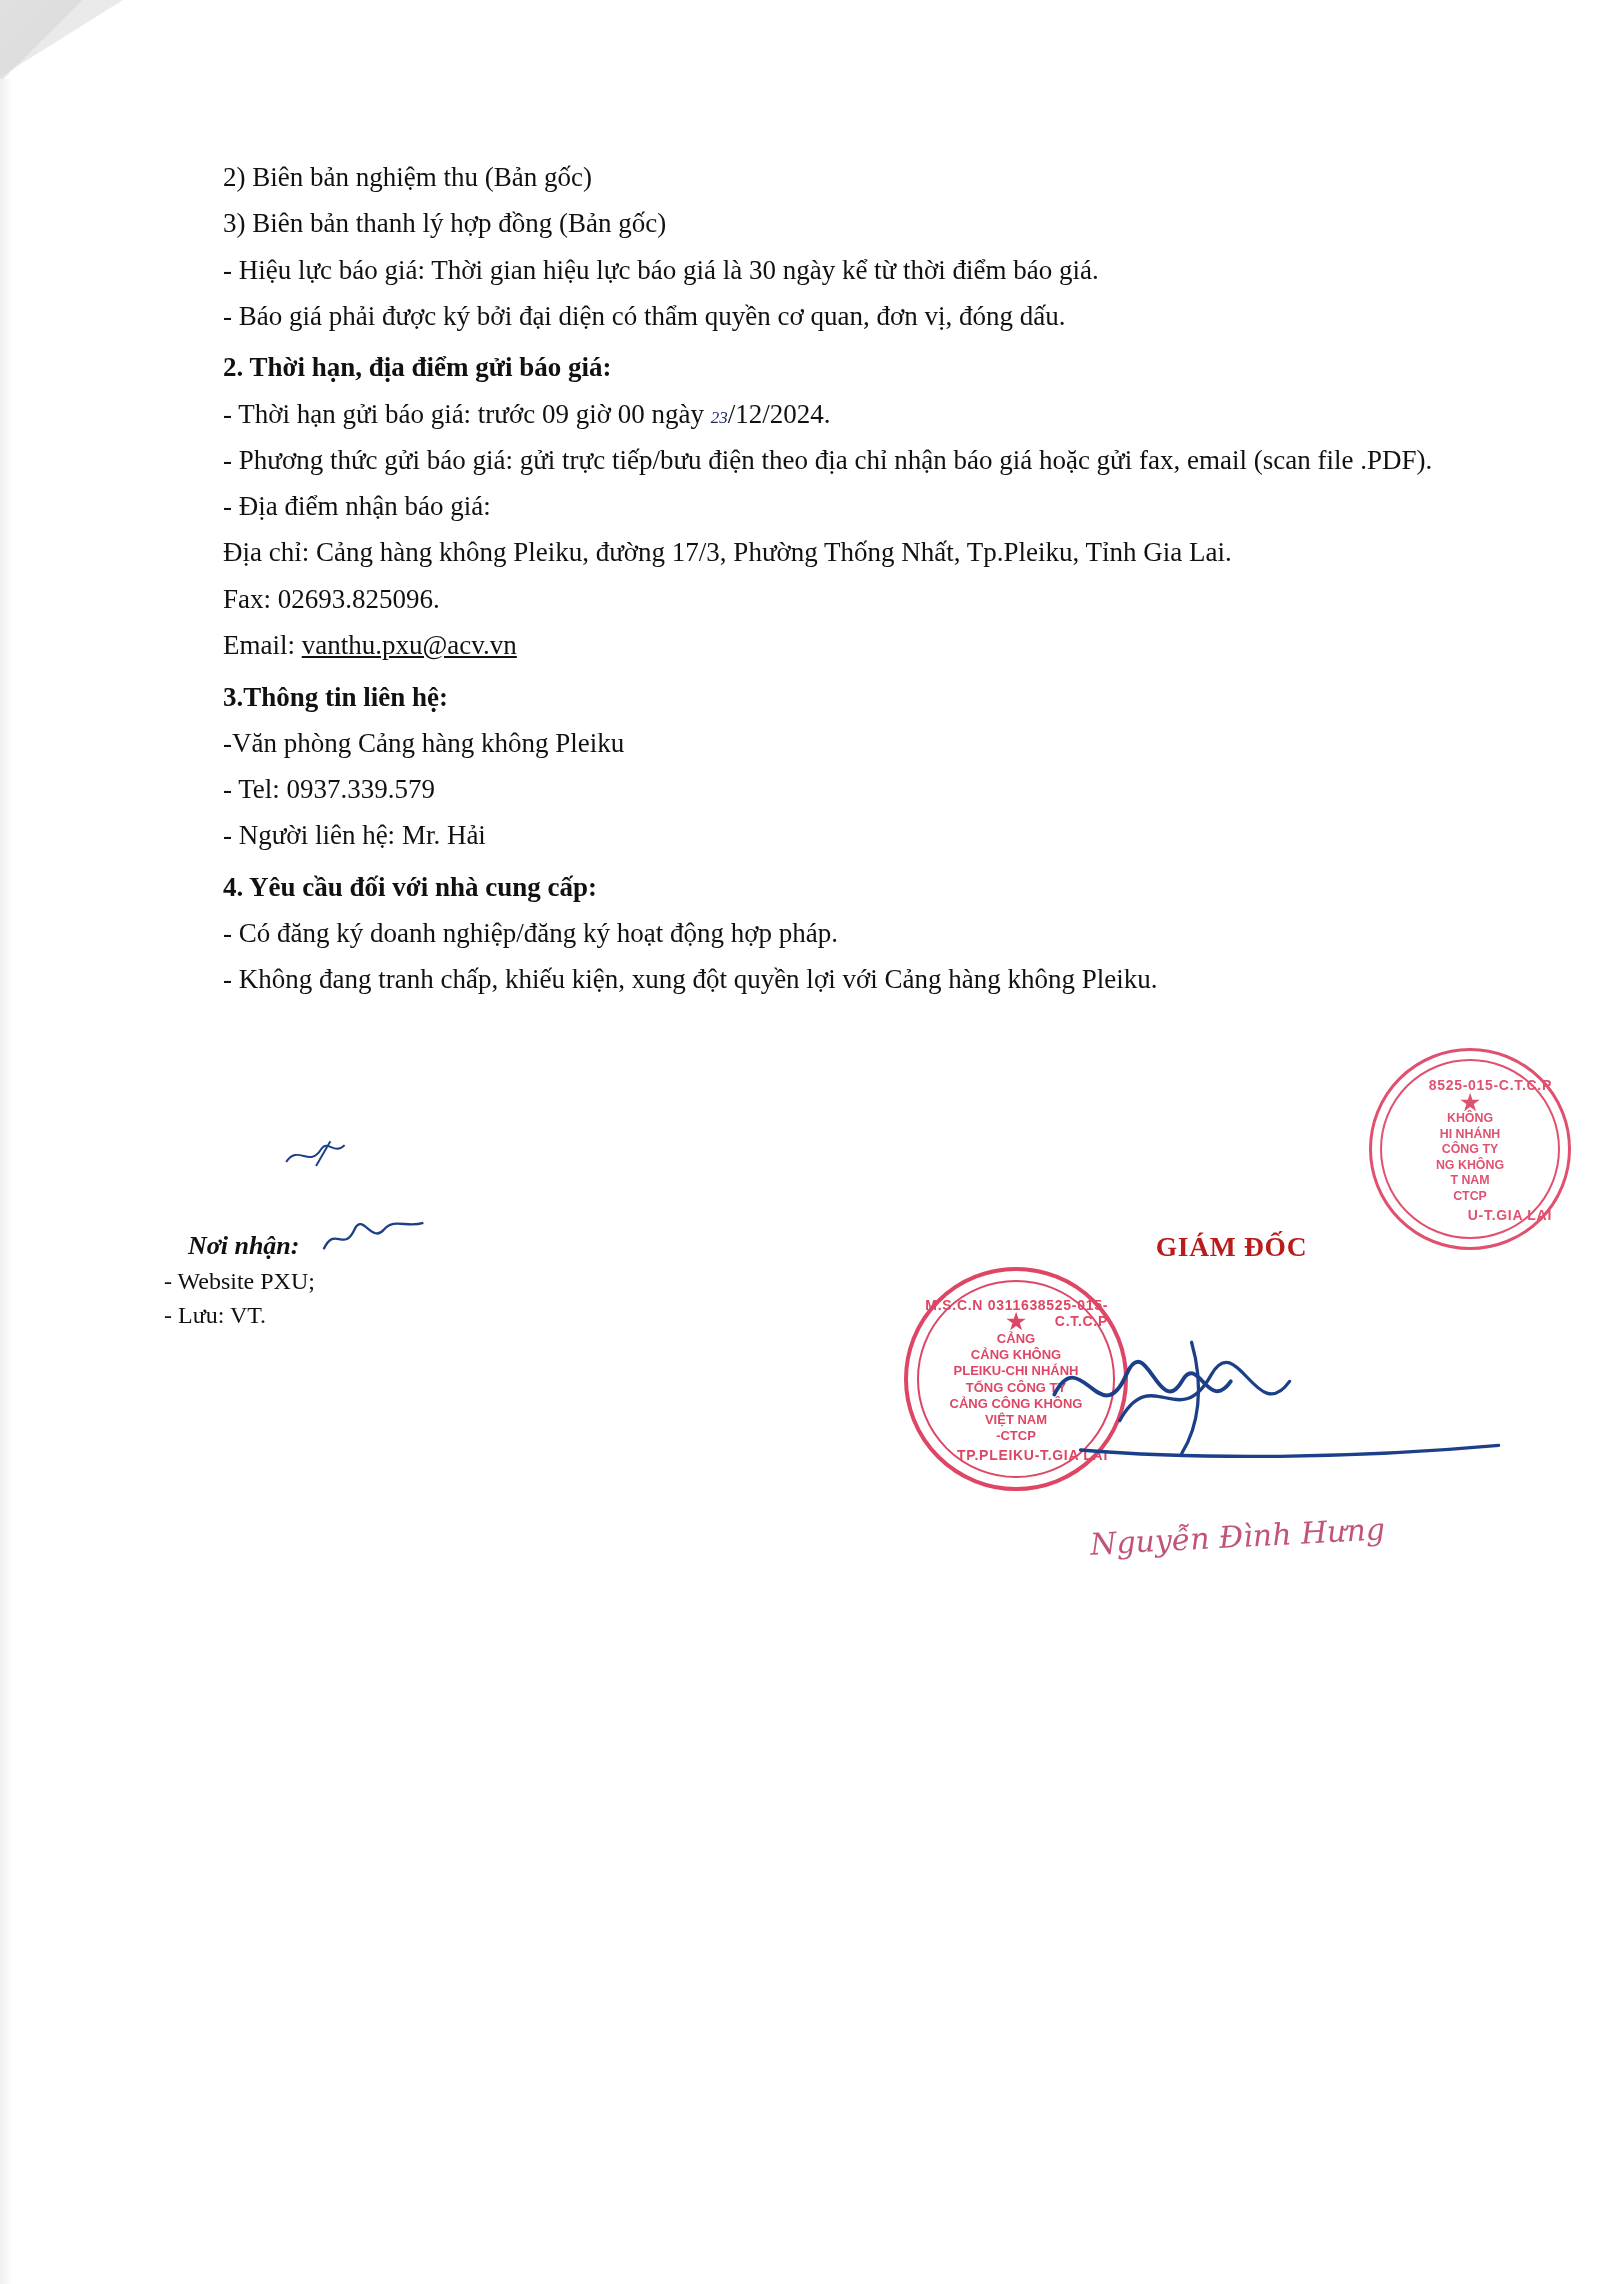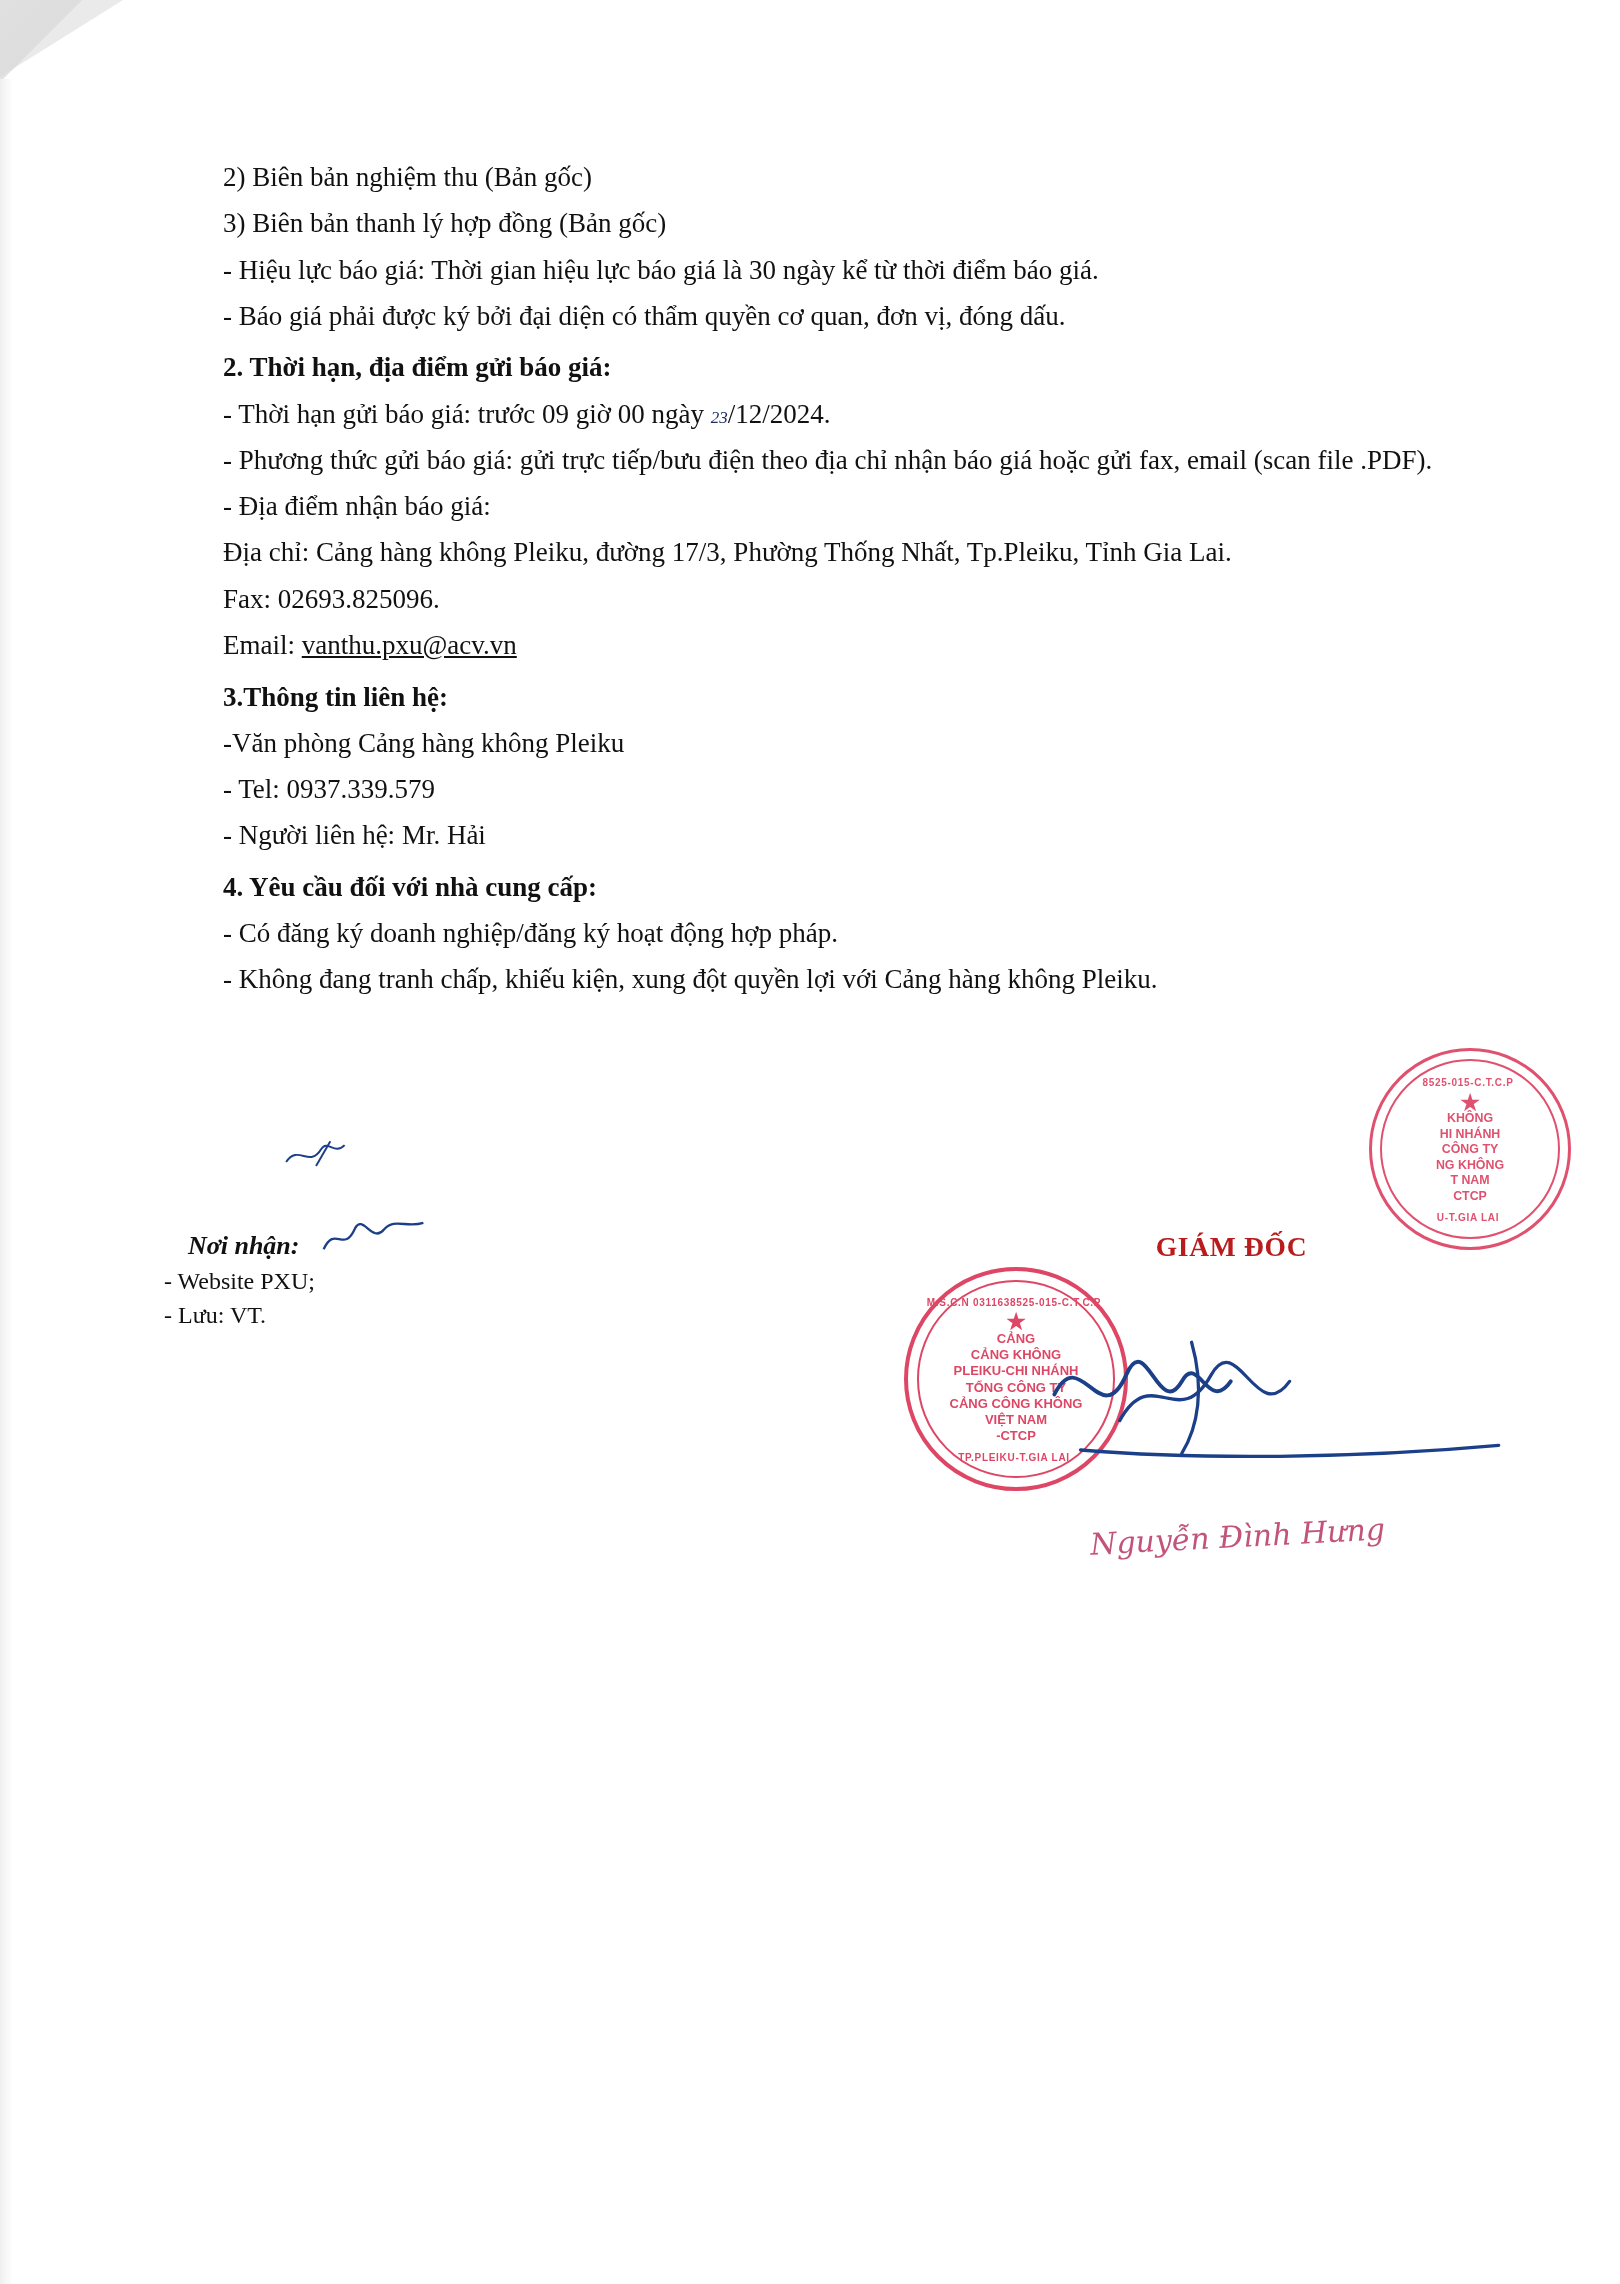--- a/index.html
+++ b/index.html
@@ -162,25 +162,25 @@
     color: #d8264a;
     padding: 0 21px;
     box-sizing: border-box;
   }
   .stamp-star {
     font-size: 22px;
     line-height: 0.8;
   }
   .stamp-arc-top, .stamp-arc-bottom {
     position: absolute;
-    left: 0; right: 4px;
-    text-align: center;
+    left: 0; right: 16px;
+    text-align: right;
     font-family: "Liberation Sans", sans-serif;
     font-weight: bold;
-    font-size: 10px;
+    font-size: 14px;
     color: #d8264a;
     letter-spacing: 0.7px;
   }
   .stamp-arc-top { top: 26px; }
   .stamp-arc-bottom { bottom: 23.6px; }
 
   .stamp-secondary {
     left: 1369px;
     top: 1048px;
     width: 196px;

